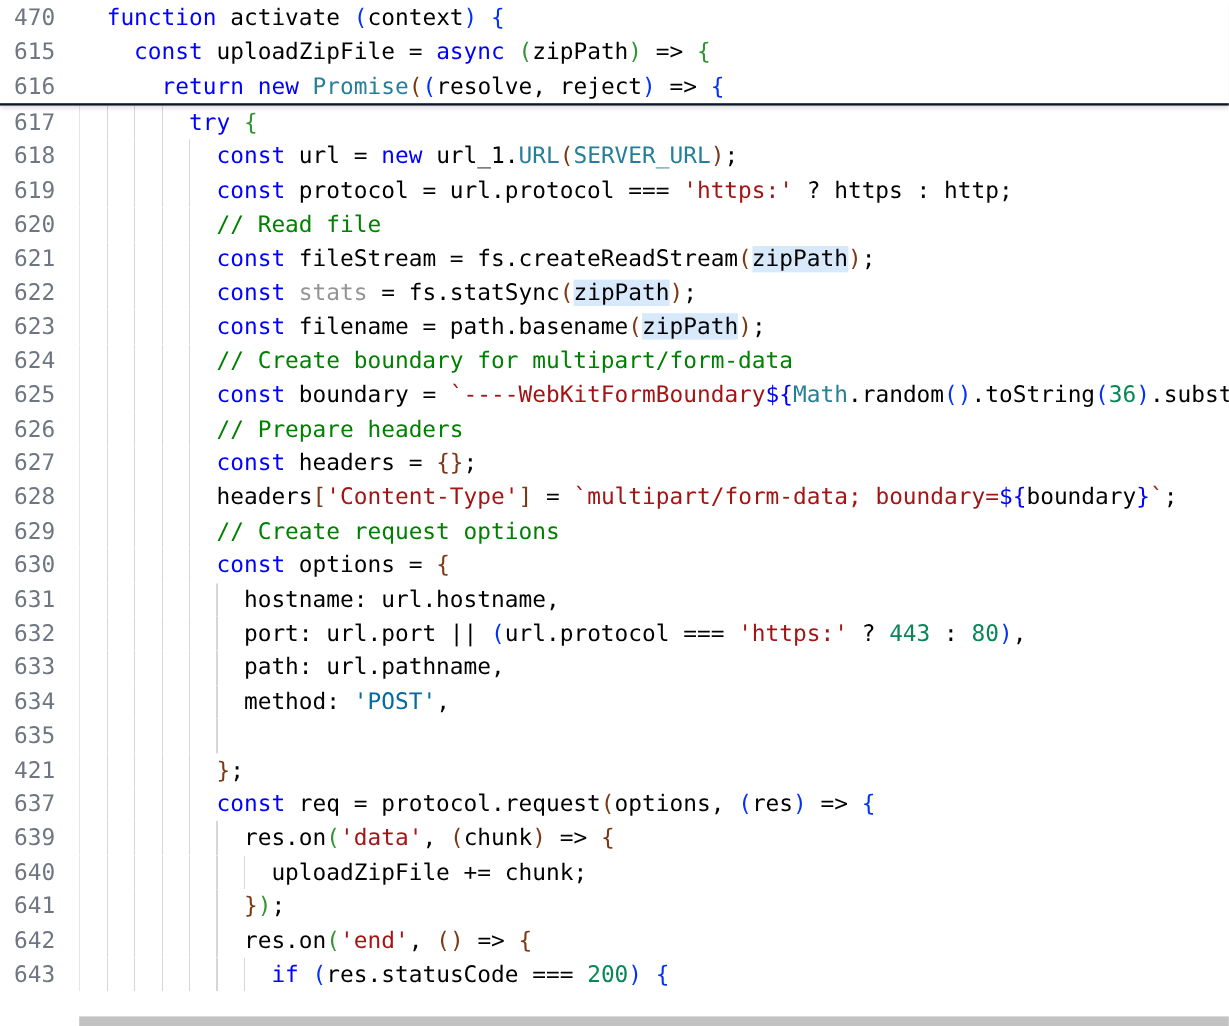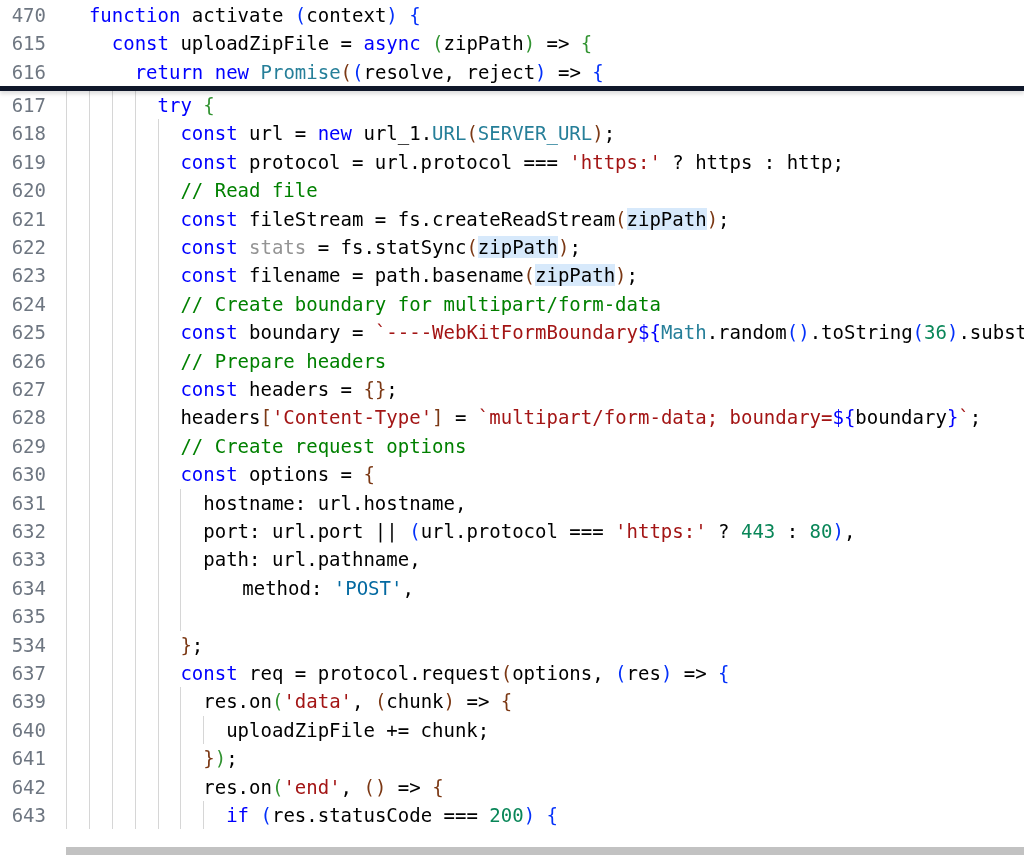--- a/index.html
+++ b/index.html
@@ -29,21 +29,21 @@
   .code::before{
     content:"";
     position:absolute;left:0;top:0;bottom:0;
     width:calc((var(--ind) - 1) * 1ch);
     background-image:repeating-linear-gradient(90deg,#d6d6d6 0 1px,transparent 1px 2ch);
     pointer-events:none;
   }
   .code.nog::before{display:none;}
   #sticky{
     position:relative;z-index:2;background:#ffffff;
-    border-bottom:5px solid #0f172a;
+    border-bottom:2px solid #0f172a;
     box-shadow:0 3px 4px rgba(0,0,0,0.13);
     padding-top:1px;
   }
   #content{position:relative;z-index:1;}
   .hl{background:#d7e9fb;}
   #hscrollbar{
     position:absolute;left:66px;right:0;bottom:0;height:8px;
     background:#c2c2c2;z-index:3;
   }
 </style>
@@ -67,23 +67,23 @@
       <div class="line" style="--ind: 10;"><span class="num">624</span><span class="code"><span>          </span><span style="color: rgb(0, 128, 0);">// Create boundary for multipart/form-data</span></span></div>
       <div class="line" style="--ind: 10;"><span class="num">625</span><span class="code"><span>          </span><span style="color: rgb(0, 0, 255);">const</span><span style="color: rgb(0, 0, 0);"> boundary = </span><span style="color: rgb(163, 21, 21);">`----WebKitFormBoundary</span><span style="color: rgb(0, 0, 255);">${</span><span style="color: rgb(38, 127, 153);">Math</span><span style="color: rgb(0, 0, 0);">.random</span><span style="color: rgb(4, 49, 250);">(</span><span style="color: rgb(4, 49, 250);">)</span><span style="color: rgb(0, 0, 0);">.toString</span><span style="color: rgb(4, 49, 250);">(</span><span style="color: rgb(9, 134, 88);">36</span><span style="color: rgb(4, 49, 250);">)</span><span style="color: rgb(0, 0, 0);">.substr</span></span></div>
       <div class="line" style="--ind: 10;"><span class="num">626</span><span class="code"><span>          </span><span style="color: rgb(0, 128, 0);">// Prepare headers</span></span></div>
       <div class="line" style="--ind: 10;"><span class="num">627</span><span class="code"><span>          </span><span style="color: rgb(0, 0, 255);">const</span><span style="color: rgb(0, 0, 0);"> headers = </span><span style="color: rgb(123, 56, 20);">{</span><span style="color: rgb(123, 56, 20);">}</span><span style="color: rgb(0, 0, 0);">;</span></span></div>
       <div class="line" style="--ind: 10;"><span class="num">628</span><span class="code"><span>          </span><span style="color: rgb(0, 0, 0);">headers</span><span style="color: rgb(123, 56, 20);">[</span><span style="color: rgb(163, 21, 21);">'Content-Type'</span><span style="color: rgb(123, 56, 20);">]</span><span style="color: rgb(0, 0, 0);"> = </span><span style="color: rgb(163, 21, 21);">`multipart/form-data; boundary=</span><span style="color: rgb(0, 0, 255);">${</span><span style="color: rgb(0, 0, 0);">boundary</span><span style="color: rgb(0, 0, 255);">}</span><span style="color: rgb(163, 21, 21);">`</span><span style="color: rgb(0, 0, 0);">;</span></span></div>
       <div class="line" style="--ind: 10;"><span class="num">629</span><span class="code"><span>          </span><span style="color: rgb(0, 128, 0);">// Create request options</span></span></div>
       <div class="line" style="--ind: 10;"><span class="num">630</span><span class="code"><span>          </span><span style="color: rgb(0, 0, 255);">const</span><span style="color: rgb(0, 0, 0);"> options = </span><span style="color: rgb(123, 56, 20);">{</span></span></div>
       <div class="line" style="--ind: 12;"><span class="num">631</span><span class="code"><span>            </span><span style="color: rgb(0, 0, 0);">hostname: url.hostname,</span></span></div>
       <div class="line" style="--ind: 12;"><span class="num">632</span><span class="code"><span>            </span><span style="color: rgb(0, 0, 0);">port: url.port || </span><span style="color: rgb(4, 49, 250);">(</span><span style="color: rgb(0, 0, 0);">url.protocol === </span><span style="color: rgb(163, 21, 21);">'https:'</span><span style="color: rgb(0, 0, 0);"> ? </span><span style="color: rgb(9, 134, 88);">443</span><span style="color: rgb(0, 0, 0);"> : </span><span style="color: rgb(9, 134, 88);">80</span><span style="color: rgb(4, 49, 250);">)</span><span style="color: rgb(0, 0, 0);">,</span></span></div>
       <div class="line" style="--ind: 12;"><span class="num">633</span><span class="code"><span>            </span><span style="color: rgb(0, 0, 0);">path: url.pathname,</span></span></div>
-      <div class="line" style="--ind: 12;"><span class="num">634</span><span class="code"><span>            </span><span style="color: rgb(0, 0, 0); margin-left: 39px;">method: </span><span style="color: #0369a1;">'POST'</span><span style="color: rgb(0, 0, 0);">,</span></span></div>
+      <div class="line" style="--ind: 12;"><span class="num">634</span><span class="code"><span>            </span><span style="color: rgb(0, 0, 0);">method: </span><span style="color: #0369a1;">'POST'</span><span style="color: rgb(0, 0, 0);">,</span></span></div>
       <div class="line" style="--ind: 12;"><span class="num">635</span><span class="code"><span>            </span></span></div>
-      <div class="line" style="--ind: 10;"><span class="num">534</span><span class="code"><span>          </span><span style="color: rgb(123, 56, 20);">}</span><span style="color: rgb(0, 0, 0);">;</span></span></div>
+      <div class="line" style="--ind: 10;"><span class="num">421</span><span class="code"><span>          </span><span style="color: rgb(123, 56, 20);">}</span><span style="color: rgb(0, 0, 0);">;</span></span></div>
       <div class="line" style="--ind: 10;"><span class="num">637</span><span class="code"><span>          </span><span style="color: rgb(0, 0, 255);">const</span><span style="color: rgb(0, 0, 0);"> req = protocol.request</span><span style="color: rgb(123, 56, 20);">(</span><span style="color: rgb(0, 0, 0);">options, </span><span style="color: rgb(4, 49, 250);">(</span><span style="color: rgb(0, 0, 0);">res</span><span style="color: rgb(4, 49, 250);">)</span><span style="color: rgb(0, 0, 0);"> =&gt; </span><span style="color: rgb(4, 49, 250);">{</span></span></div>
       <div class="line" style="--ind: 12;"><span class="num">639</span><span class="code"><span>            </span><span style="color: rgb(0, 0, 0);">res.on</span><span style="color: rgb(49, 147, 49);">(</span><span style="color: rgb(163, 21, 21);">'data'</span><span style="color: rgb(0, 0, 0);">, </span><span style="color: rgb(123, 56, 20);">(</span><span style="color: rgb(0, 0, 0);">chunk</span><span style="color: rgb(123, 56, 20);">)</span><span style="color: rgb(0, 0, 0);"> =&gt; </span><span style="color: rgb(123, 56, 20);">{</span></span></div>
       <div class="line" style="--ind: 14;"><span class="num">640</span><span class="code"><span>              </span><span style="color: rgb(0, 0, 0);">uploadZipFile += chunk;</span></span></div>
       <div class="line" style="--ind: 12;"><span class="num">641</span><span class="code"><span>            </span><span style="color: rgb(123, 56, 20);">}</span><span style="color: rgb(49, 147, 49);">)</span><span style="color: rgb(0, 0, 0);">;</span></span></div>
       <div class="line" style="--ind: 12;"><span class="num">642</span><span class="code"><span>            </span><span style="color: rgb(0, 0, 0);">res.on</span><span style="color: rgb(49, 147, 49);">(</span><span style="color: rgb(163, 21, 21);">'end'</span><span style="color: rgb(0, 0, 0);">, </span><span style="color: rgb(123, 56, 20);">(</span><span style="color: rgb(123, 56, 20);">)</span><span style="color: rgb(0, 0, 0);"> =&gt; </span><span style="color: rgb(123, 56, 20);">{</span></span></div>
       <div class="line" style="--ind: 14;"><span class="num">643</span><span class="code"><span>              </span><span style="color: rgb(0, 0, 255);">if</span><span style="color: rgb(0, 0, 0);"> </span><span style="color: rgb(4, 49, 250);">(</span><span style="color: rgb(0, 0, 0);">res.statusCode === </span><span style="color: rgb(9, 134, 88);">200</span><span style="color: rgb(4, 49, 250);">)</span><span style="color: rgb(0, 0, 0);"> </span><span style="color: rgb(4, 49, 250);">{</span></span></div>
     </div>
   <div id="hscrollbar"></div>
 </div>
 

